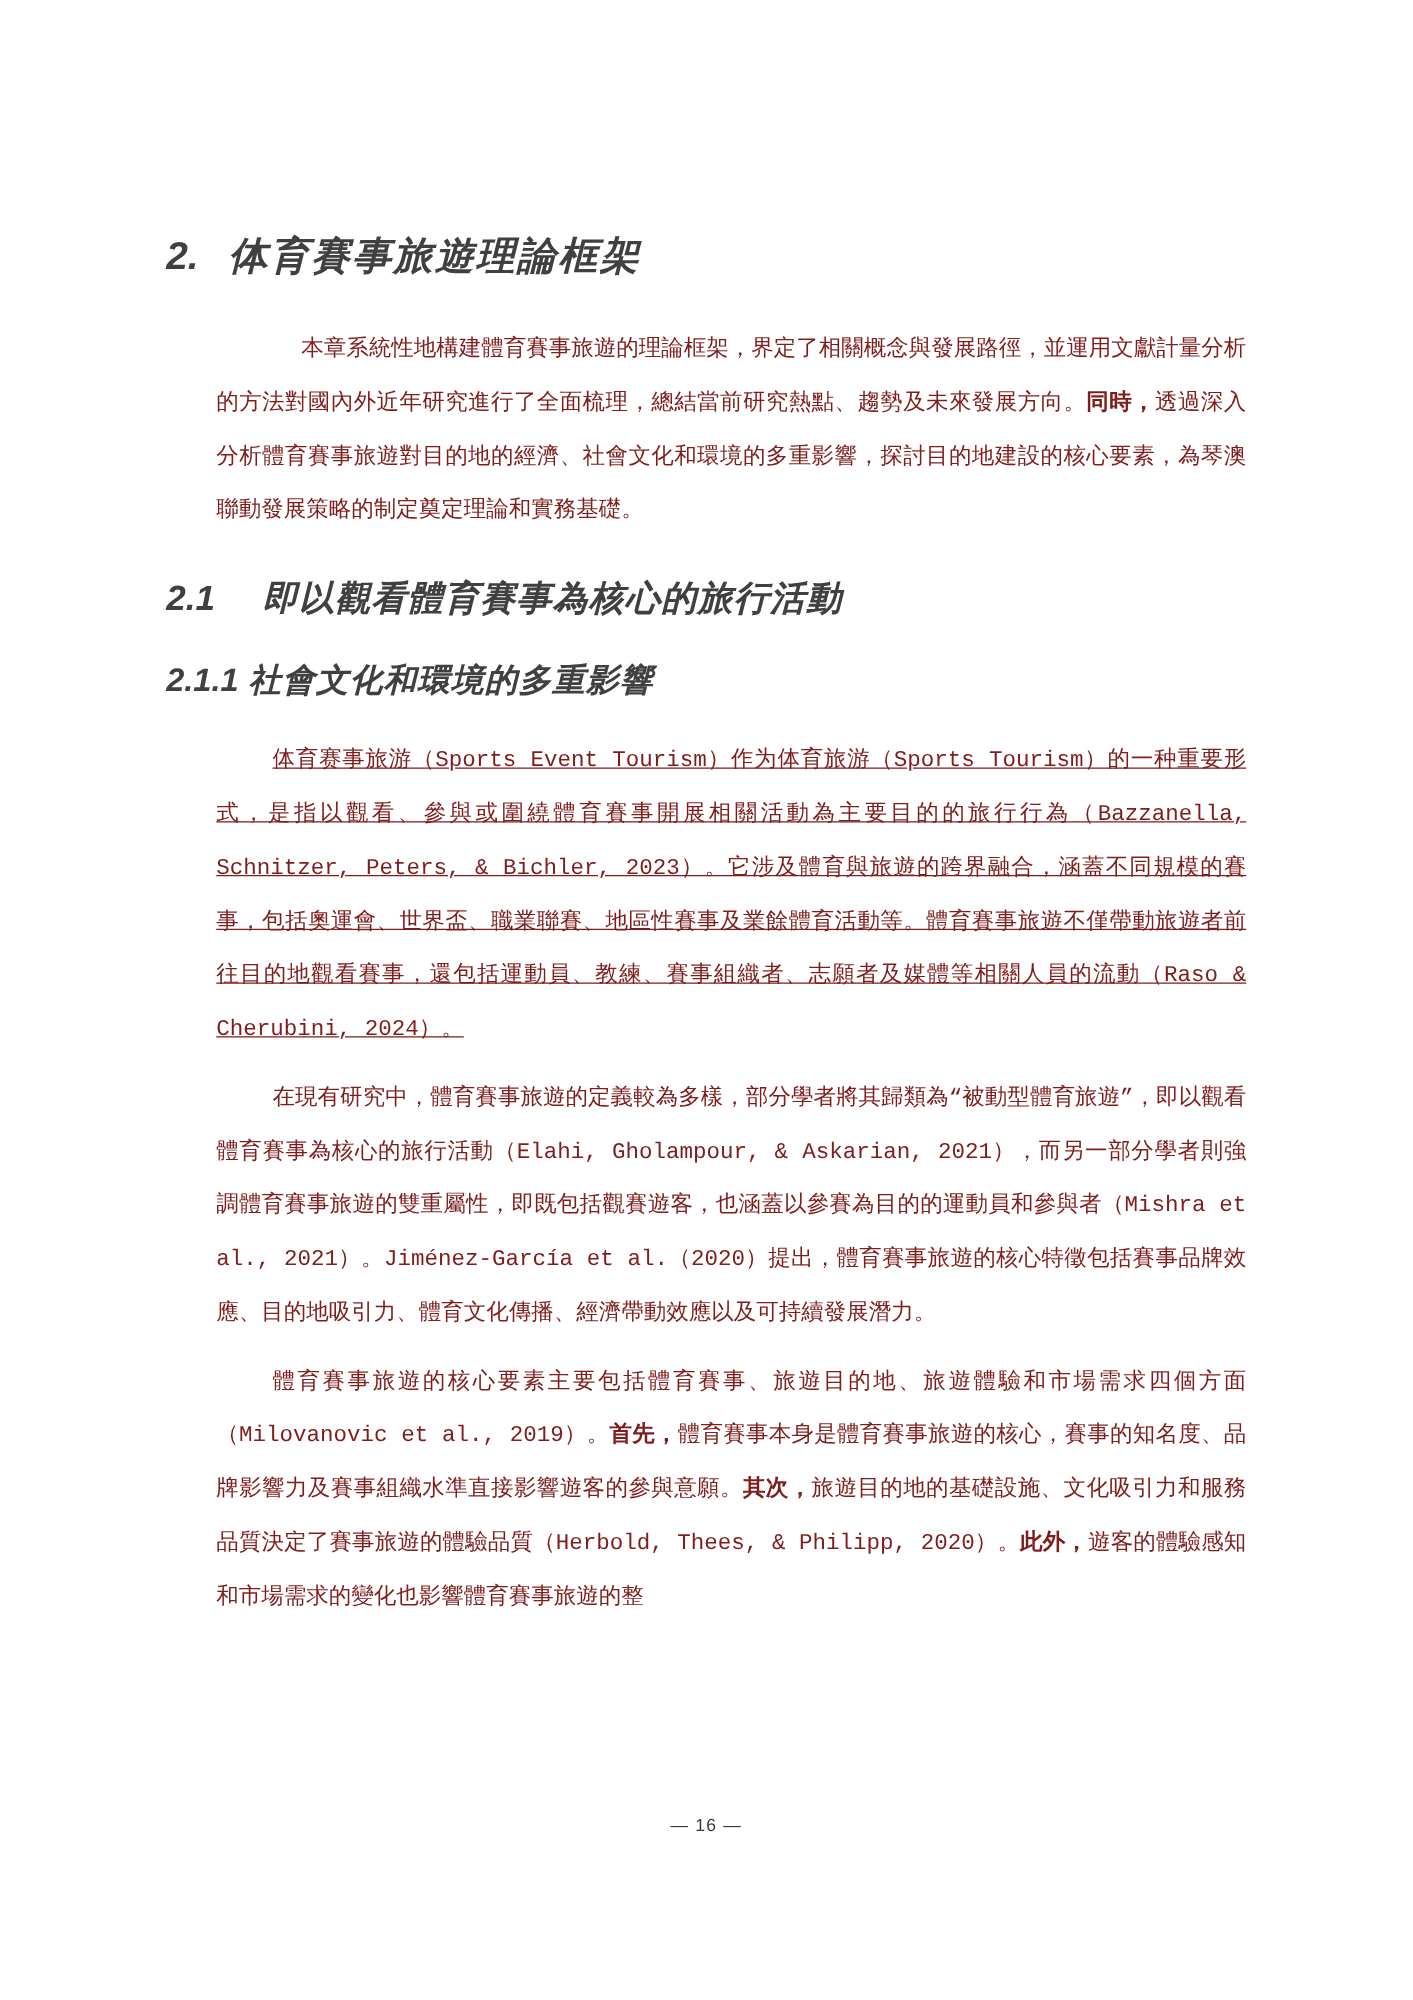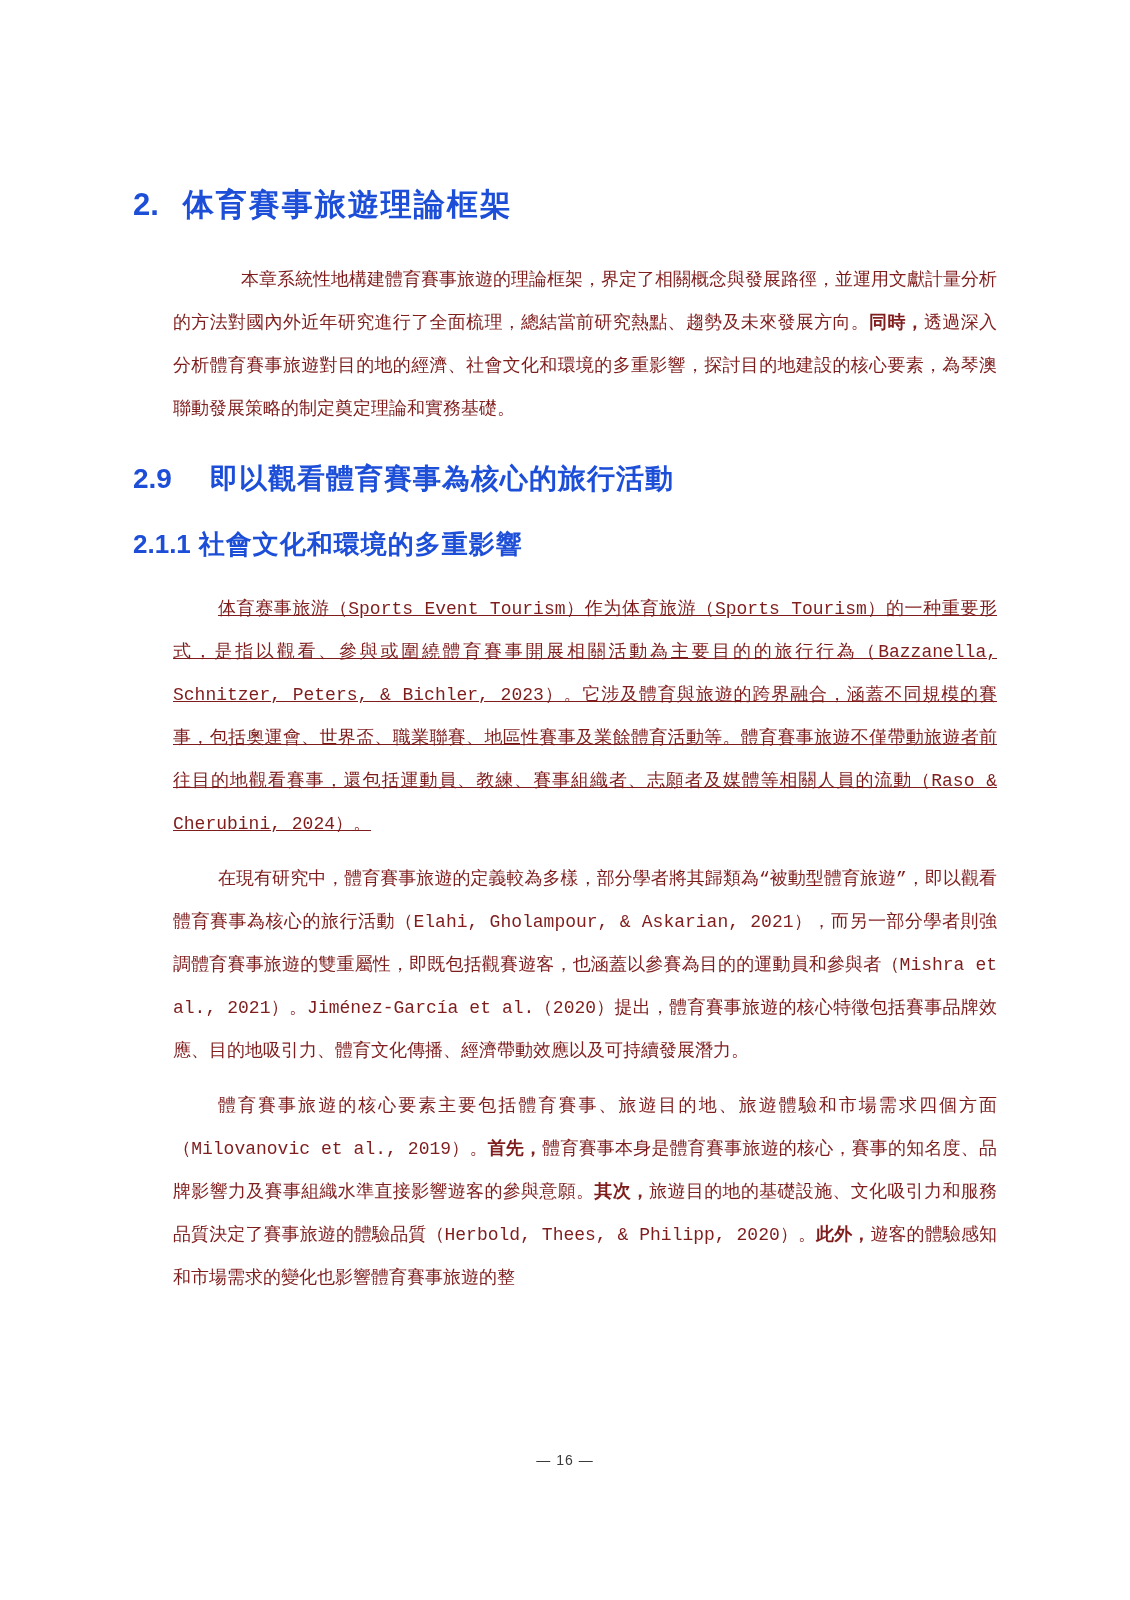--- a/index.html
+++ b/index.html
@@ -10,22 +10,23 @@
     height: 1600px;
     margin: 0 auto;
     background: #ffffff;
     color: #151515;
     padding: 0 133px;
     overflow: hidden;
     font-family: "Liberation Mono", "DejaVu Sans Mono", monospace;
   }
   .heading {
     font-weight: 700;
-    color: #1d4ed8;
+    color: #404040;
     font-family: "Liberation Sans", sans-serif;
+    font-style: italic;
   }
   .h1 {
     margin-top: 186px;
     font-size: 31px;
     line-height: 1.25;
     letter-spacing: 2px;
   }
   .h1 .h-num { margin-right: 24px; letter-spacing: 0; }
   .h2 {
     margin-top: 30px;
@@ -72,21 +73,21 @@
 
 <div class="page">
 
   <h1 class="heading h1">
     <span class="h-num">2.</span><span>体育賽事旅遊理論框架</span>
   </h1>
 
   <p class="para indent-3 mt-first"><span>本章系統性地構建體育賽事旅遊的理論框架，界定了相關概念與發展路徑，並運用文獻計量分析的方法對國內外近年研究進行了全面梳理，總結當前研究熱點、趨勢及未來發展方向。</span><span class="seg-bold">同時，</span><span>透過深入分析體育賽事旅遊對目的地的經濟、社會文化和環境的多重影響，探討目的地建設的核心要素，為琴澳聯動發展策略的制定奠定理論和實務基礎。</span></p>
 
   <h2 class="heading h2">
-    <span class="h-num">2.9</span><span>即以觀看體育賽事為核心的旅行活動</span>
+    <span class="h-num">2.1</span><span>即以觀看體育賽事為核心的旅行活動</span>
   </h2>
 
   <h3 class="heading h3">
     <span class="h-num">2.1.1</span><span>社會文化和環境的多重影響</span>
   </h3>
 
   <p class="para indent-2 mt-section"><span>体育赛事旅游（Sports Event Tourism）作为体育旅游（Sports Tourism）的一种重要形式，是指以觀看、參與或圍繞體育賽事開展相關活動為主要目的的旅行行為（Bazzanella, Schnitzer, Peters, &amp; Bichler, 2023）。它涉及體育與旅遊的跨界融合，涵蓋不同規模的賽事，包括奧運會、世界盃、職業聯賽、地區性賽事及業餘體育活動等。體育賽事旅遊不僅帶動旅遊者前往目的地觀看賽事，還包括運動員、教練、賽事組織者、志願者及媒體等相關人員的流動（Raso &amp; Cherubini, 2024）。</span></p>
 
   <p class="para indent-2 mt-para"><span>在現有研究中，體育賽事旅遊的定義較為多樣，部分學者將其歸類為“被動型體育旅遊”，即以觀看體育賽事為核心的旅行活動（Elahi, Gholampour, &amp; Askarian, 2021），而另一部分學者則強調體育賽事旅遊的雙重屬性，即既包括觀賽遊客，也涵蓋以參賽為目的的運動員和參與者（Mishra et al., 2021）。Jiménez-García et al.（2020）提出，體育賽事旅遊的核心特徵包括賽事品牌效應、目的地吸引力、體育文化傳播、經濟帶動效應以及可持續發展潛力。</span></p>
 

